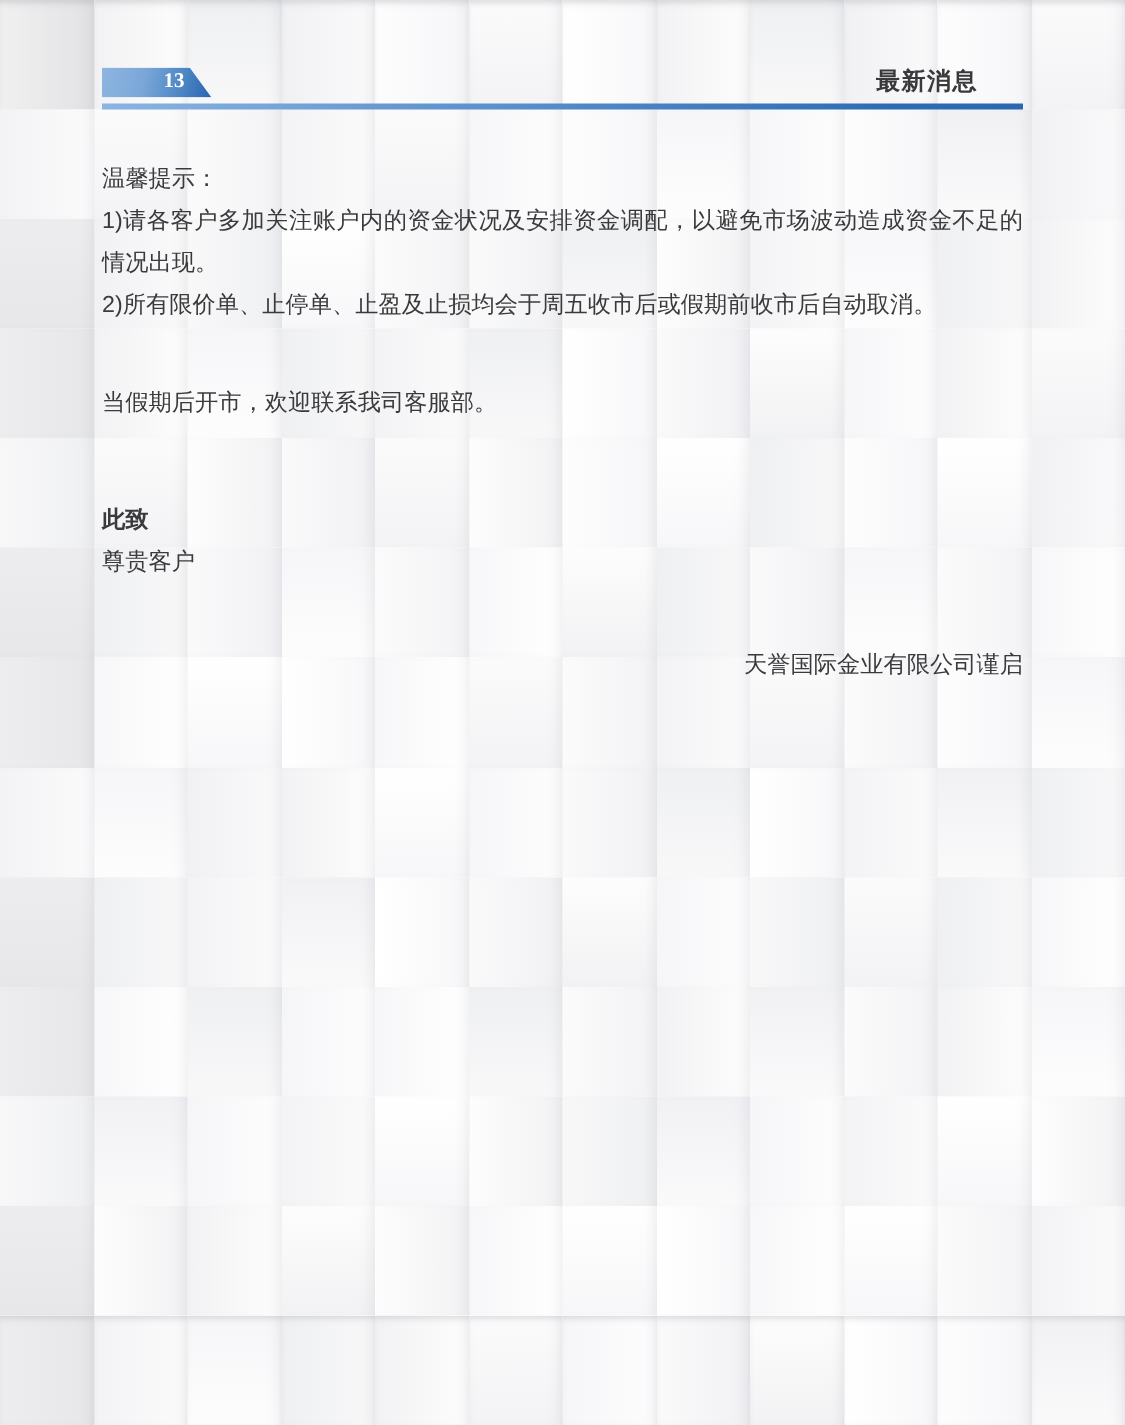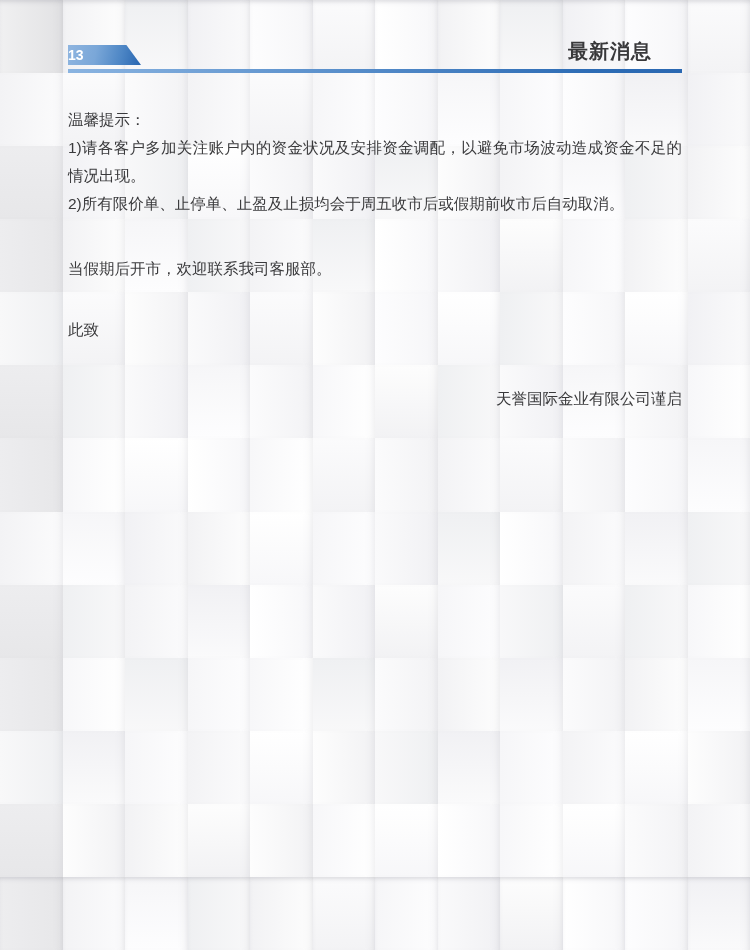--- a/index.html
+++ b/index.html
@@ -22,43 +22,43 @@
     padding:45px 68px 0 68px;
     box-sizing:border-box;
   }
   .header-row{
     display:flex;justify-content:space-between;align-items:flex-end;height:20px;
   }
   .page-badge{
     width:73px;height:20px;
     clip-path:polygon(0 0,80% 0,100% 100%,0 100%);
     background:linear-gradient(102deg,#8fb5e0 0%,#7aa7d8 38%,#4d86c5 72%,#2765b0 100%);
-    display:flex;align-items:center;justify-content:flex-start;
-    padding-right:18px;box-sizing:border-box;
+    display:flex;align-items:center;justify-content:flex-end;
+    padding-right:18px;box-sizing:border-box;font-family:Liberation Serif, serif;
   }
   .page-badge span{
     color:#ffffff;font-weight:700;font-size:14px;line-height:20px;
   }
   .header-label{
-    font-size:20px;font-weight:600;color:#39393b;
+    font-size:16px;font-weight:600;color:#39393b;
     padding-right:30px;letter-spacing:1px;font-family:Liberation Mono, monospace;
   }
   .header-rule{
     margin-top:4px;height:4px;
     background:linear-gradient(to right,#8ab4e1 0%,#5d92cd 40%,#2d6cb5 85%,#2a68b2 100%);
   }
   main{
     margin-top:33px;
     color:#3a3a3c;
     font-size:15.5px;
     line-height:28px;
   }
   main p{margin:0;text-align:justify;}
   p.contact{margin-top:37px;}
-  p.salutation{margin-top:33px;}
+  p.salutation{margin-top:50px;font-weight:bold;}
   p.signature{margin-top:41px;text-align:right;}
   p.sign-date{text-align:right;}
 </style>
 </head>
 <body>
 
 <div class="page">
   <div class="mosaic" id="mosaic">
       <div style="background: linear-gradient(to right, rgb(240, 240, 241), rgb(226, 226, 228)); box-shadow: rgba(150, 150, 158, 0.25) -8px 0px 10px -8px inset, rgba(150, 150, 158, 0.3) 0px 4px 4px -2px inset;"></div>
       <div style="background: linear-gradient(to left, rgb(253, 253, 253), rgb(242, 242, 244)); box-shadow: rgba(150, 150, 158, 0.25) -8px 0px 10px -8px inset, rgba(150, 150, 158, 0.3) 0px 4px 4px -2px inset;"></div>
@@ -228,16 +228,17 @@
       </div>
       <div class="header-rule"></div>
     </header>
 
     <main>
       <p class="greeting">温馨提示：</p>
       <p class="notice-item">1)请各客户多加关注账户内的资金状况及安排资金调配，以避免市场波动造成资金不足的情况出现。</p>
       <p class="notice-item">2)所有限价单、止停单、止盈及止损均会于周五收市后或假期前收市后自动取消。</p>
       <p class="contact">当假期后开市，欢迎联系我司客服部。</p>
       <p class="salutation">此致</p>
+      <p class="addressee">尊贵客户</p>
       <p class="signature">天誉国际金业有限公司谨启</p>
     </main>
   </div>
 </div>
 
 </body></html>

